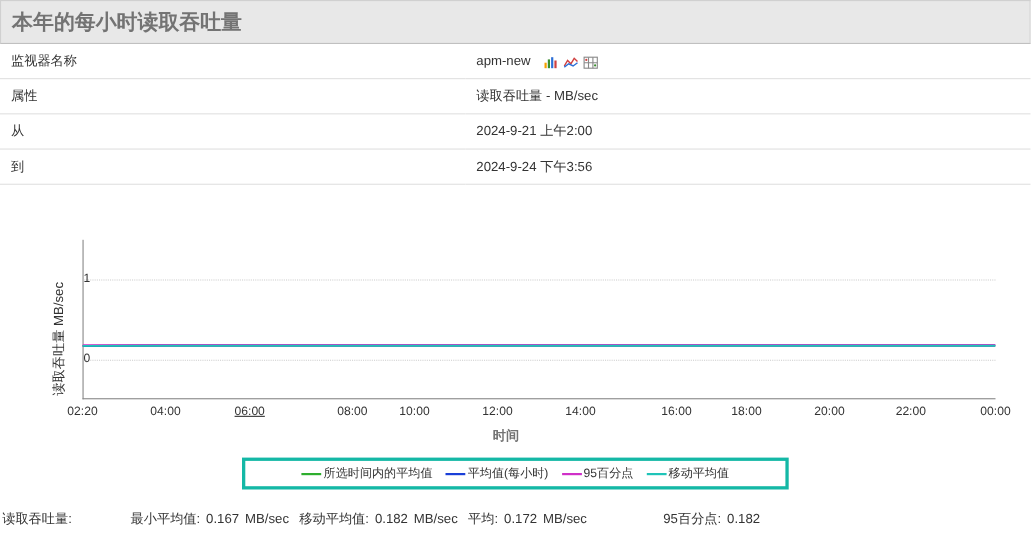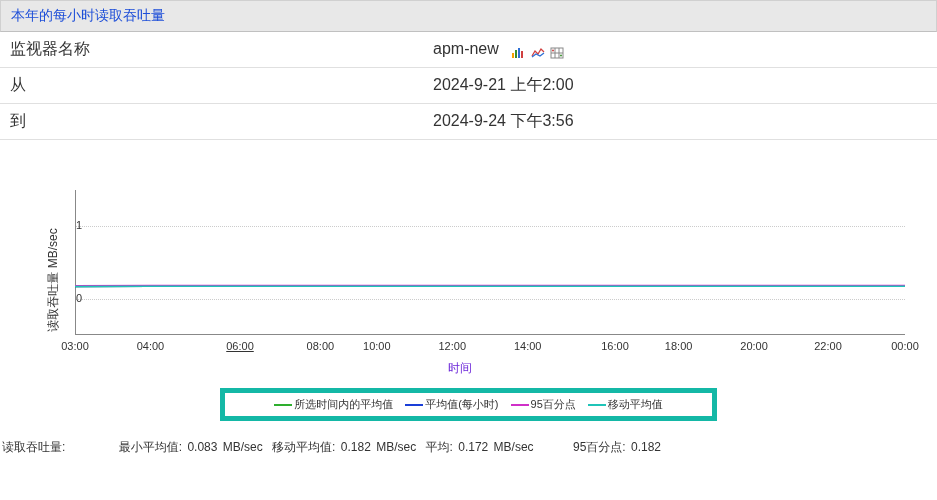--- a/index.html
+++ b/index.html
@@ -1,32 +1,32 @@
 <!DOCTYPE html>
 <html><head>
 <meta charset="utf-8">
 <style>
 * { box-sizing: border-box; margin: 0; padding: 0; }
 body { font-family: Arial, "Microsoft YaHei", sans-serif; font-size: 12px; color: #333; background: #fff; width: 937px; }
-.header-bar { background: #e8e8e8; border: 1px solid #d0d0d0; border-bottom: 1px solid #c0c0c0; padding: 6px 10px; font-weight: normal; font-size: 14px; color: #1d4ed8; }
+.header-bar { background: #e8e8e8; border: 1px solid #d0d0d0; border-bottom: 1px solid #c0c0c0; padding: 6px 10px; font-weight: bold; font-size: 19px; color: #737373; }
 .info-table { width: 100%; border-collapse: collapse; }
-.info-table td { padding: 7px 10px; border-bottom: 1px solid #e0e0e0; font-size: 16px; color: #333; }
+.info-table td { padding: 7px 10px; border-bottom: 1px solid #e0e0e0; font-size: 12px; color: #333; }
 .info-table td.label { width: 423px; }
 .info-table td.value { }
 .icon-group { display: inline-block; margin-left: 8px; vertical-align: middle; }
 .mini-icon { display: inline-block; width: 14px; height: 12px; margin-right: 1px; vertical-align: middle; }
 .chart-container { position: relative; width: 920px; height: 200px; margin-top: 40px; }
 .y-axis-label { position: absolute; left: 2px; top: 50%; transform: translateY(-50%) rotate(-90deg); transform-origin: center; font-size: 12px; white-space: nowrap; color: #333; }
 .plot-area { position: absolute; left: 75px; top: 10px; width: 830px; height: 145px; border-left: 1px solid #888; border-bottom: 1px solid #888; }
 .gridline-h { position: absolute; left: 0; width: 100%; border-top: 1px dotted #ccc; }
 .y-tick { position: absolute; right: 838px; font-size: 11px; color: #333; text-align: right; width: 25px; }
 .x-tick { position: absolute; top: 160px; font-size: 11px; color: #333; transform: translateX(-50%); }
-.x-axis-label { position: absolute; left: 50%; top: 180px; transform: translateX(-50%); font-size: 12px; color: #6d28d9; }
+.x-axis-label { position: absolute; left: 50%; top: 180px; transform: translateX(-50%); font-size: 12px; color: #737373; font-weight: bold; }
 .data-line { position: absolute; left: 75px; top: 10px; width: 830px; height: 145px; pointer-events: none; }
-.legend { text-align: center; margin-top: 8px; padding: 4px 0; border: 5px solid #14b8a6; margin-left: 220px; margin-right: 220px; font-size: 11px; }
+.legend { text-align: center; margin-top: 8px; padding: 4px 0; border: 3px solid #14b8a6; margin-left: 220px; margin-right: 220px; font-size: 11px; }
 .legend-item { display: inline-block; margin: 0 6px; }
 .legend-swatch { display: inline-block; width: 18px; height: 2px; vertical-align: middle; margin-right: 2px; }
 .stats-row { margin-top: 14px; padding: 4px 2px; font-size: 12px; }
 .stats-row .metric { display: inline-block; margin-right: 50px; }
 .stats-row .pair { display: inline-block; margin-right: 6px; }
 .stats-row .v { margin-left: 2px; }
 </style>
 </head>
 <body>
 
@@ -62,20 +62,24 @@
                 <line x1="5" y1="1" x2="5" y2="11" stroke="#888"></line>
                 <line x1="9" y1="1" x2="9" y2="11" stroke="#888"></line>
                 <circle cx="3" cy="3.5" r="1" fill="#d04040"></circle>
                 <circle cx="11" cy="8.5" r="1" fill="#3b8f2e"></circle>
               </svg>
         </span>
       </span>
     </td>
   </tr>
   <tr>
+    <td class="label">属性</td>
+    <td class="value">读取吞吐量 - MB/sec</td>
+  </tr>
+  <tr>
     <td class="label">从</td>
     <td class="value">2024-9-21 上午2:00</td>
   </tr>
   <tr>
     <td class="label">到</td>
     <td class="value">2024-9-24 下午3:56</td>
   </tr>
 </tbody>
   </table>
 
@@ -91,52 +95,52 @@
       <polyline points="0,96.425 75.45454545454545,96.28 150.9090909090909,96.2075 226.36363636363635,96.28 301.8181818181818,96.28 377.27272727272725,96.28 452.7272727272727,96.28 528.1818181818181,96.28 603.6363636363636,96.28 679.0909090909091,96.28 754.5454545454545,96.28 830,96.28" fill="none" stroke="#2eae2e" stroke-width="1.6"></polyline>
       <polyline points="0,96.425 75.45454545454545,96.28 150.9090909090909,96.2075 226.36363636363635,96.28 301.8181818181818,96.28 377.27272727272725,96.28 452.7272727272727,96.28 528.1818181818181,96.28 603.6363636363636,96.28 679.0909090909091,96.28 754.5454545454545,96.28 830,96.28" fill="none" stroke="#1a3fd8" stroke-width="1.6"></polyline>
       <polyline points="0,95.7 75.45454545454545,95.555 150.9090909090909,95.555 226.36363636363635,95.555 301.8181818181818,95.555 377.27272727272725,95.555 452.7272727272727,95.555 528.1818181818181,95.555 603.6363636363636,95.555 679.0909090909091,95.555 754.5454545454545,95.555 830,95.555" fill="none" stroke="#d030c8" stroke-width="1.6"></polyline>
       <polyline points="0,96.425 75.45454545454545,96.28 150.9090909090909,96.2075 226.36363636363635,96.28 301.8181818181818,96.28 377.27272727272725,96.28 452.7272727272727,96.28 528.1818181818181,96.28 603.6363636363636,96.28 679.0909090909091,96.28 754.5454545454545,96.28 830,96.28" fill="none" stroke="#1fc4b8" stroke-width="1.6"></polyline>
     </svg>
   <div id="yticks">
       <div class="y-tick" style="top: 111.75px;">0</div>
       <div class="y-tick" style="top: 39.25px;">1</div>
     </div>
   <div id="xticks">
-      <div class="x-tick" style="left: 75px;">03:00</div>
+      <div class="x-tick" style="left: 75px;">02:20</div>
       <div class="x-tick" style="left: 150.455px;">04:00</div>
-      <div class="x-tick" style="left: 240px; text-decoration: underline;">06:00</div>
+      <div class="x-tick" style="left: 227px; text-decoration: underline;">06:00</div>
       <div class="x-tick" style="left: 301.364px; padding-left: 38px;">08:00</div>
       <div class="x-tick" style="left: 376.818px;">10:00</div>
       <div class="x-tick" style="left: 452.273px;">12:00</div>
       <div class="x-tick" style="left: 527.727px;">14:00</div>
       <div class="x-tick" style="left: 615px;">16:00</div>
       <div class="x-tick" style="left: 678.636px;">18:00</div>
       <div class="x-tick" style="left: 754.091px;">20:00</div>
       <div class="x-tick" style="left: 828px;">22:00</div>
       <div class="x-tick" style="left: 905px;">00:00</div>
     </div>
   <div class="x-axis-label">时间</div>
 </div>
 
 <div class="legend" id="legend"><span class="legend-item"><span class="legend-swatch" style="background: rgb(46, 174, 46);"></span><span>所选时间内的平均值</span></span><span class="legend-item"><span class="legend-swatch" style="background: rgb(26, 63, 216);"></span><span>平均值(每小时)</span></span><span class="legend-item"><span class="legend-swatch" style="background: rgb(208, 48, 200);"></span><span>95百分点</span></span><span class="legend-item"><span class="legend-swatch" style="background: rgb(31, 196, 184);"></span><span>移动平均值</span></span></div>
 
 <div class="stats-row">
   <span class="metric">读取吞吐量:</span>
   <span class="pair">
     <span>最小平均值:</span>
-    <span class="v">0.083</span>
+    <span class="v">0.167</span>
     <span class="v">MB/sec</span>
   </span>
   <span class="pair">
     <span>移动平均值:</span>
     <span class="v">0.182</span>
     <span class="v">MB/sec</span>
   </span>
   <span class="pair">
     <span>平均:</span>
     <span class="v">0.172</span>
     <span class="v">MB/sec</span>
   </span>
-  <span class="pair" style="margin-left:30px">
+  <span class="pair" style="margin-left:60px">
     <span>95百分点:</span>
     <span class="v">0.182</span>
   </span>
 </div>
 
 </body></html>

